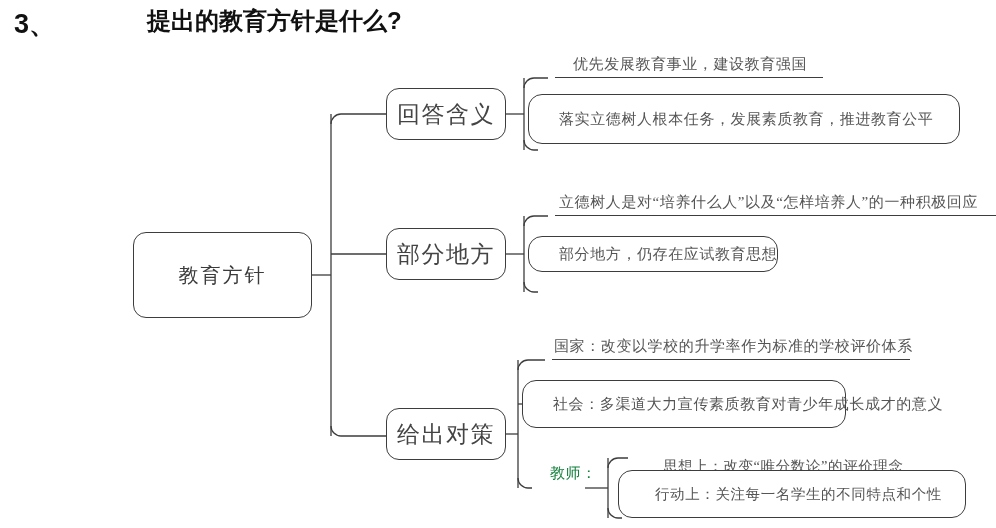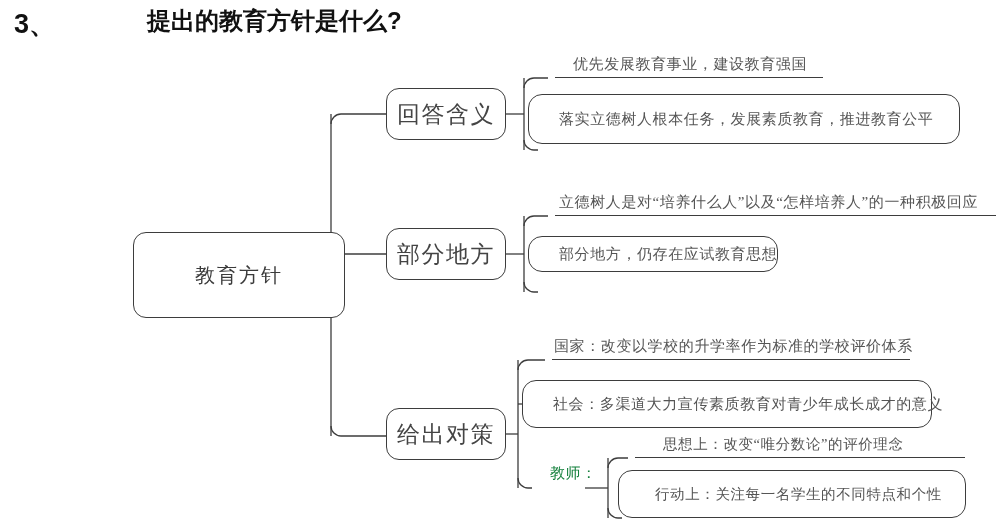--- a/index.html
+++ b/index.html
@@ -62,21 +62,21 @@
     white-space: nowrap;
   }
   .node-box {
     border: 1.3px solid #3d3d3d;
     border-radius: 13px;
     background: #ffffff;
   }
 
   #node-root {
     left: 133px; top: 232px;
-    width: 212px; height: 86px;
+    width: 179px; height: 86px;
     font-size: 20px;
     letter-spacing: 2px;
     color: #3b3b3b;
   }
 
   .branch-node {
     width: 120px; height: 52px;
     font-size: 23px;
     letter-spacing: 1.5px;
     color: #444444;
@@ -194,28 +194,28 @@
   <div class="leaf-underline" style="left:548px; top:190px; width:444px; height:26px;">
     <span class="leaf-label" style="padding-left:4px;">立德树人是对“培养什么人”以及“怎样培养人”的一种积极回应</span>
   </div>
   <div class="leaf-box" style="left:528px; top:236px; width:250px; height:36px;">
     <span class="leaf-label">部分地方，仍存在应试教育思想</span>
   </div>
 
   <div class="leaf-underline" style="left:545px; top:334px; width:358px; height:26px;">
     <span class="leaf-label" style="padding-left:2px;">国家：改变以学校的升学率作为标准的学校评价体系</span>
   </div>
-  <div class="leaf-box" style="left:522px; top:380px; width:410px; height:48px;">
+  <div class="leaf-box" style="left:522px; top:380px; width:324px; height:48px;">
     <span class="leaf-label">社会：多渠道大力宣传素质教育对青少年成长成才的意义</span>
   </div>
 
   <div class="leaf-plain" style="left:550px; top:458px; width:60px; height:30px;">
     <span class="teacher-label">教师：</span>
   </div>
 
-  <div class="leaf-underline" style="left:628px; top:432px; width:330px; height:26px;">
+  <div class="leaf-underline" style="left:628px; top:454px; width:330px; height:26px;text-decoration:underline;">
     <span class="leaf-label sub" style="padding-left:28px;">思想上：改变“唯分数论”的评价理念</span>
   </div>
   <div class="leaf-box" style="left:618px; top:470px; width:348px; height:48px;">
     <span class="leaf-label sub" style="padding-left:30px;">行动上：关注每一名学生的不同特点和个性</span>
   </div>
 
 </div>
 
 </body></html>

